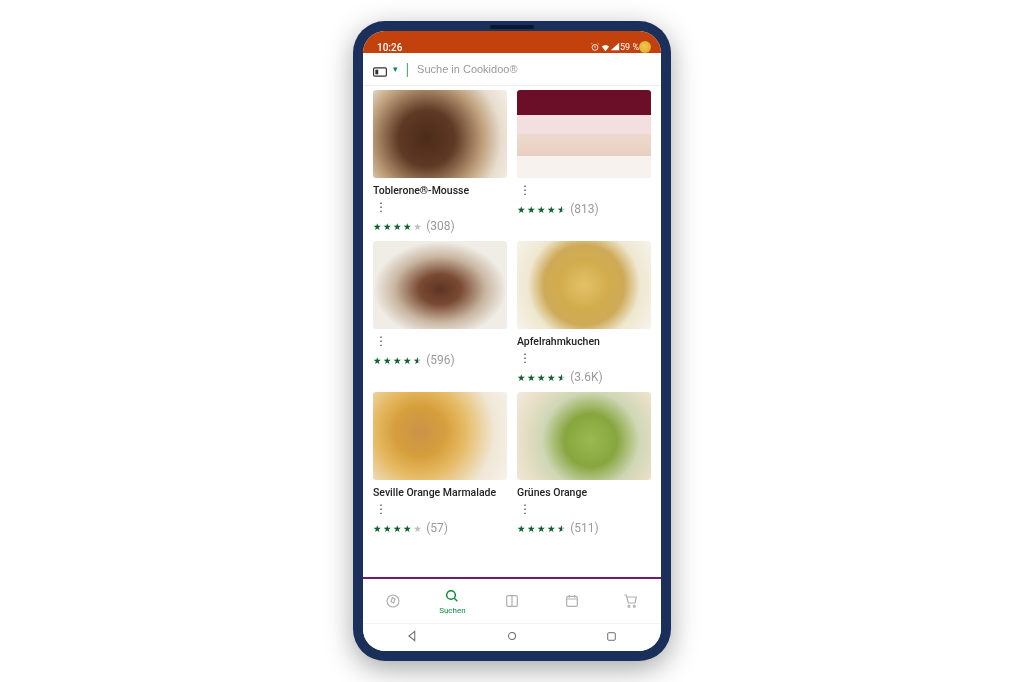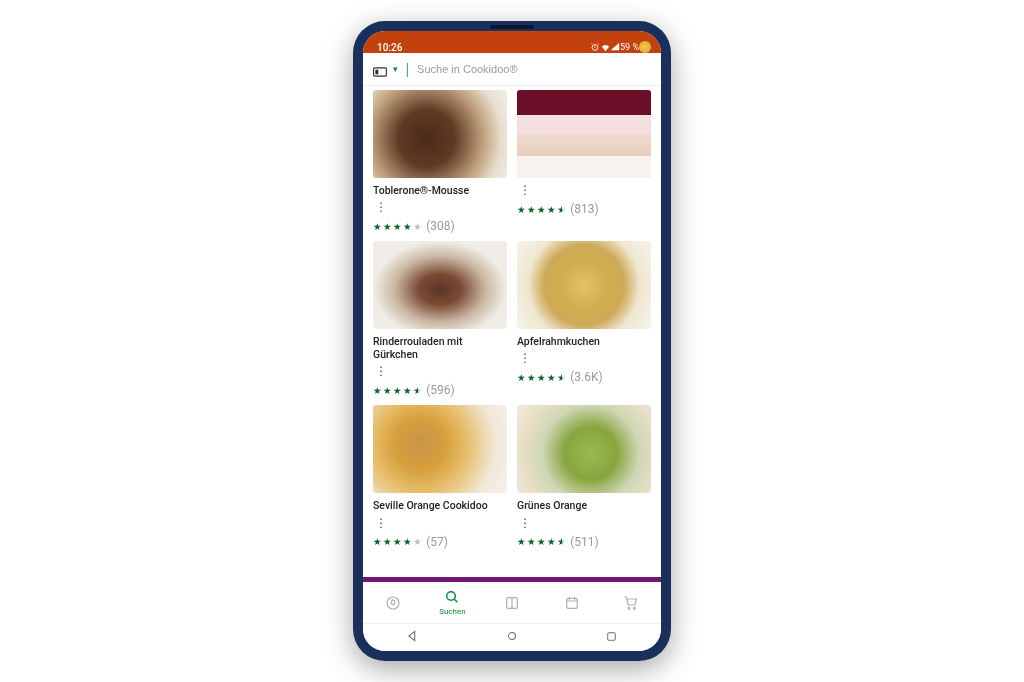--- a/index.html
+++ b/index.html
@@ -155,21 +155,21 @@
   
   .img-mousse { background: radial-gradient(circle at 40% 55%, #4b2b1a 0%, #5f3924 30%, #bfa07c 60%, #e8decf 80%, #f4efe8 100%); }
   .img-torte  { background: linear-gradient(180deg, #6b0f28 0%, #6b0f28 28%, #f3dfe0 28%, #f3dfe0 50%, #efd9cf 50%, #e9cfc0 75%, #f7f2ee 75%, #f7f2ee 100%); }
   .img-roul   { background: radial-gradient(ellipse at 50% 55%, #5c3525 0%, #7a4a33 22%, #c9b6a1 48%, #f0ece6 70%); }
   .img-apfel  { background: radial-gradient(circle at 50% 50%, #e3c26a 0%, #d2ad4d 30%, #ceaa58 50%, #efe7d0 70%, #f6f3ec 100%); }
   .img-marm   { background: radial-gradient(circle at 35% 45%, #c9934a 0%, #d69e3c 25%, #e6ba64 45%, #f0e7d6 75%, #f6f2eb 100%); }
   .img-risotto{ background: radial-gradient(circle at 55% 55%, #9ab94f 0%, #88a63f 30%, #cfd7b5 55%, #e8dfc7 78%, #f1ebe0 100%); }
 
   
   .bottom-nav {
-    border-top: 5px solid #701a75;
+    border-top: 2px solid #701a75;
     height: 46px;
     display: flex;
   }
   .nav-item {
     flex: 1;
     display: flex;
     flex-direction: column;
     align-items: center;
     justify-content: center;
     gap: 2px;
@@ -274,21 +274,20 @@
                 <span>★</span>
                 <span>★</span>
                 <span class="star-half">★</span>
               </div>
       <div class="rating-count">(813)</div>
     </div>
           </div>
           <div class="card">
     <div class="card-img img-roul"></div>
     <div class="card-header">
-      <div class="card-title">Rinderrouladen mit Gürkchen</div>
       <div class="more-icon">⋮</div>
     </div>
     <div class="rating-row">
       <div class="stars">
                 <span>★</span>
                 <span>★</span>
                 <span>★</span>
                 <span>★</span>
                 <span class="star-half">★</span>
               </div>
@@ -308,21 +307,21 @@
                 <span>★</span>
                 <span>★</span>
                 <span class="star-half">★</span>
               </div>
       <div class="rating-count">(3.6K)</div>
     </div>
           </div>
           <div class="card">
     <div class="card-img img-marm"></div>
     <div class="card-header">
-      <div class="card-title">Seville Orange Cookidoo</div>
+      <div class="card-title">Seville Orange Marmalade</div>
       <div class="more-icon">⋮</div>
     </div>
     <div class="rating-row">
       <div class="stars">
                 <span>★</span>
                 <span>★</span>
                 <span>★</span>
                 <span>★</span>
                 <span class="star-empty">★</span>
               </div>

